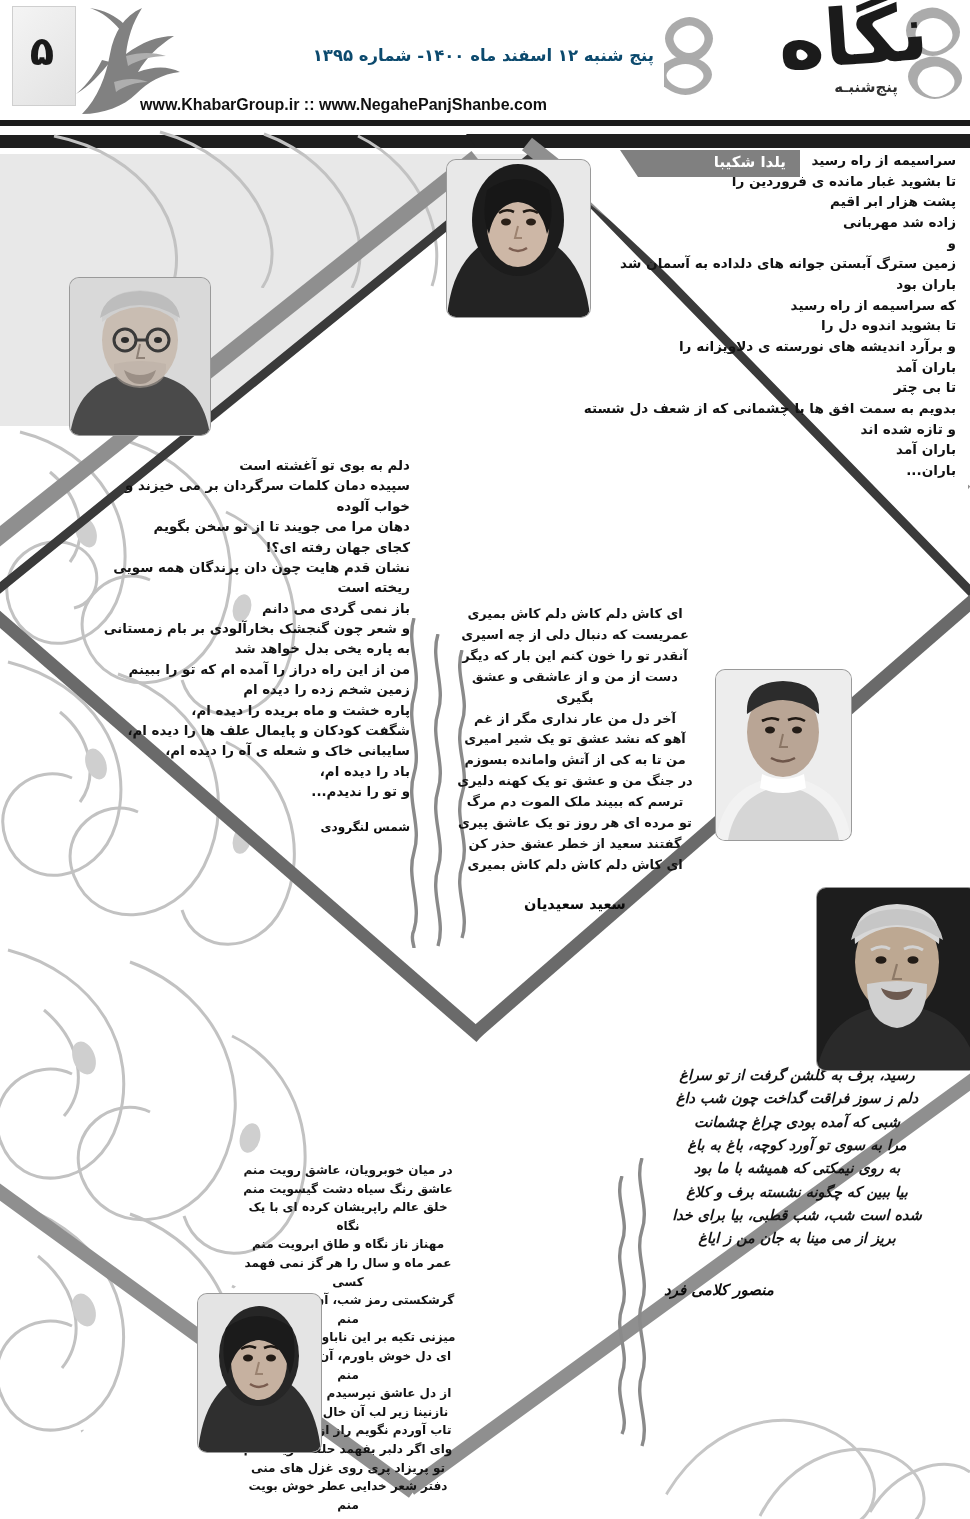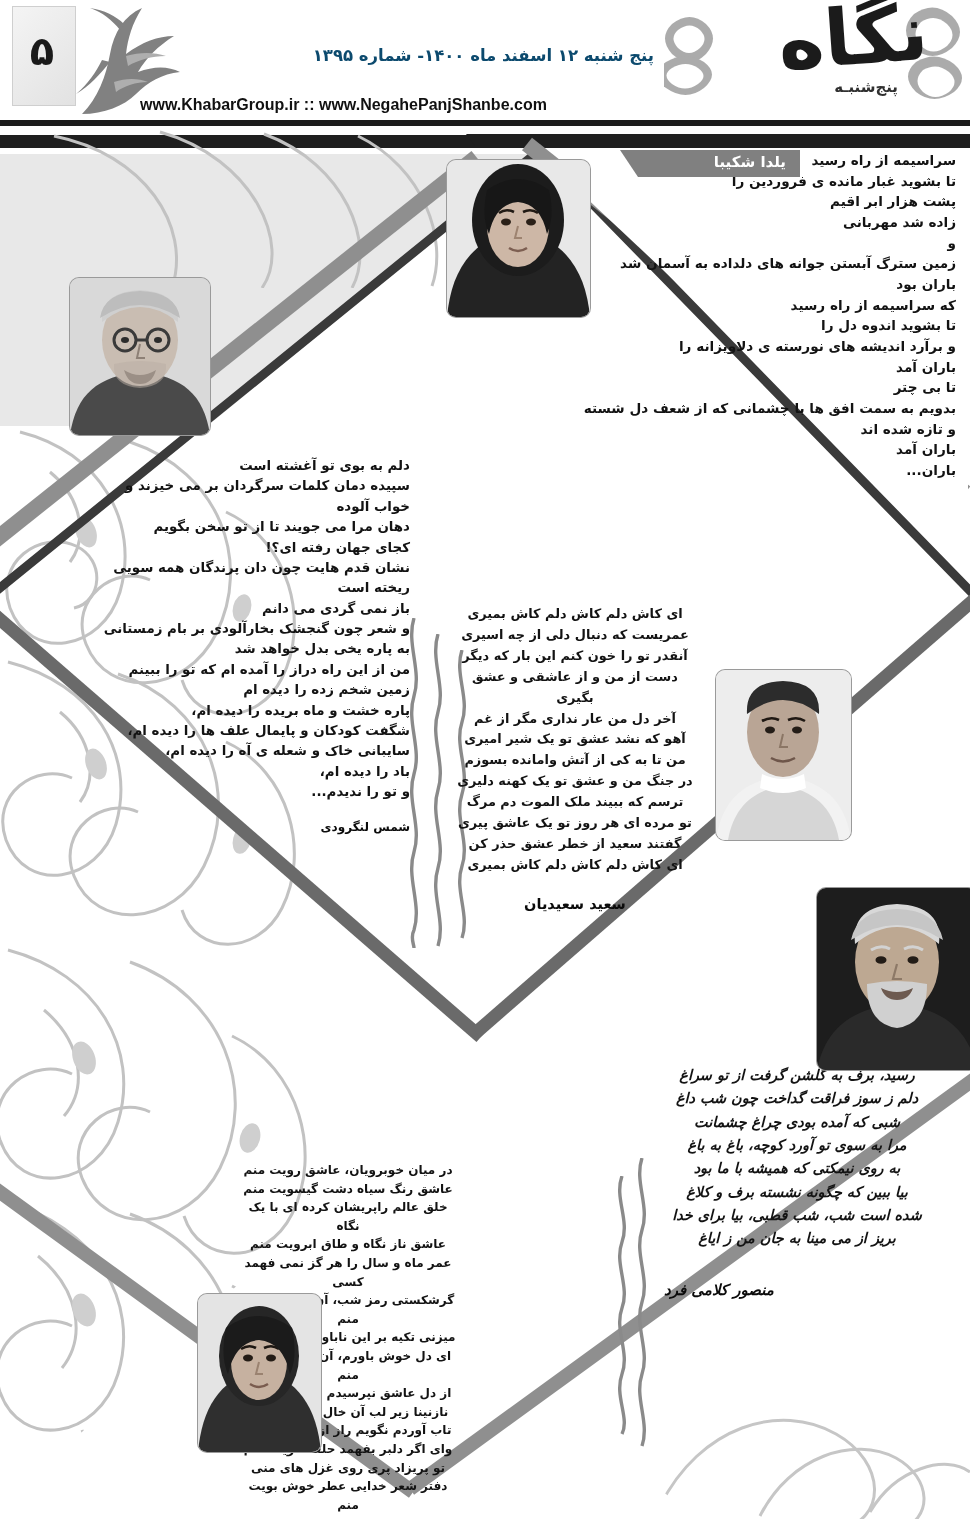--- a/index.html
+++ b/index.html
@@ -372,21 +372,21 @@
         <p>بریز از می مینا به جان من  ز ایاغ</p>
       </div>
       <div class="byline">منصور کلامی فرد</div>
     </section>
 
     <section class="poem" id="poem-kowsari">
       <div class="lines">
         <p>در میان خوبرویان، عاشق رویت منم</p>
         <p>عاشق رنگ سیاه دشت گیسویت منم</p>
         <p>خلق عالم راپریشان کرده ای با یک نگاه</p>
-        <p>عاشق ناز نگاه و طاق ابرویت منم</p>
+        <p>مهناز ناز نگاه و طاق ابرویت منم</p>
         <p>عمر ماه و سال را هر گز نمی فهمد کسی</p>
         <p>گرشکستی رمز شب، آن فال نیکویت منم</p>
         <p>میزنی تکیه بر این ناباوری های جهان</p>
         <p>ای دل خوش باورم، آن رمز جادویت منم</p>
         <p>از دل عاشق نپرسیدم چرا دیوانه ای</p>
         <p>نازنینا زیر لب آن خال هندویت منم</p>
         <p>تاب آوردم نگویم راز از این دیوانگی</p>
         <p>وای اگر دلبر بفهمد حلقه مویت منم</p>
         <p>تو پریزاد پری روی غزل های منی</p>
         <p>دفتر شعر خدایی عطر خوش بویت منم</p>

